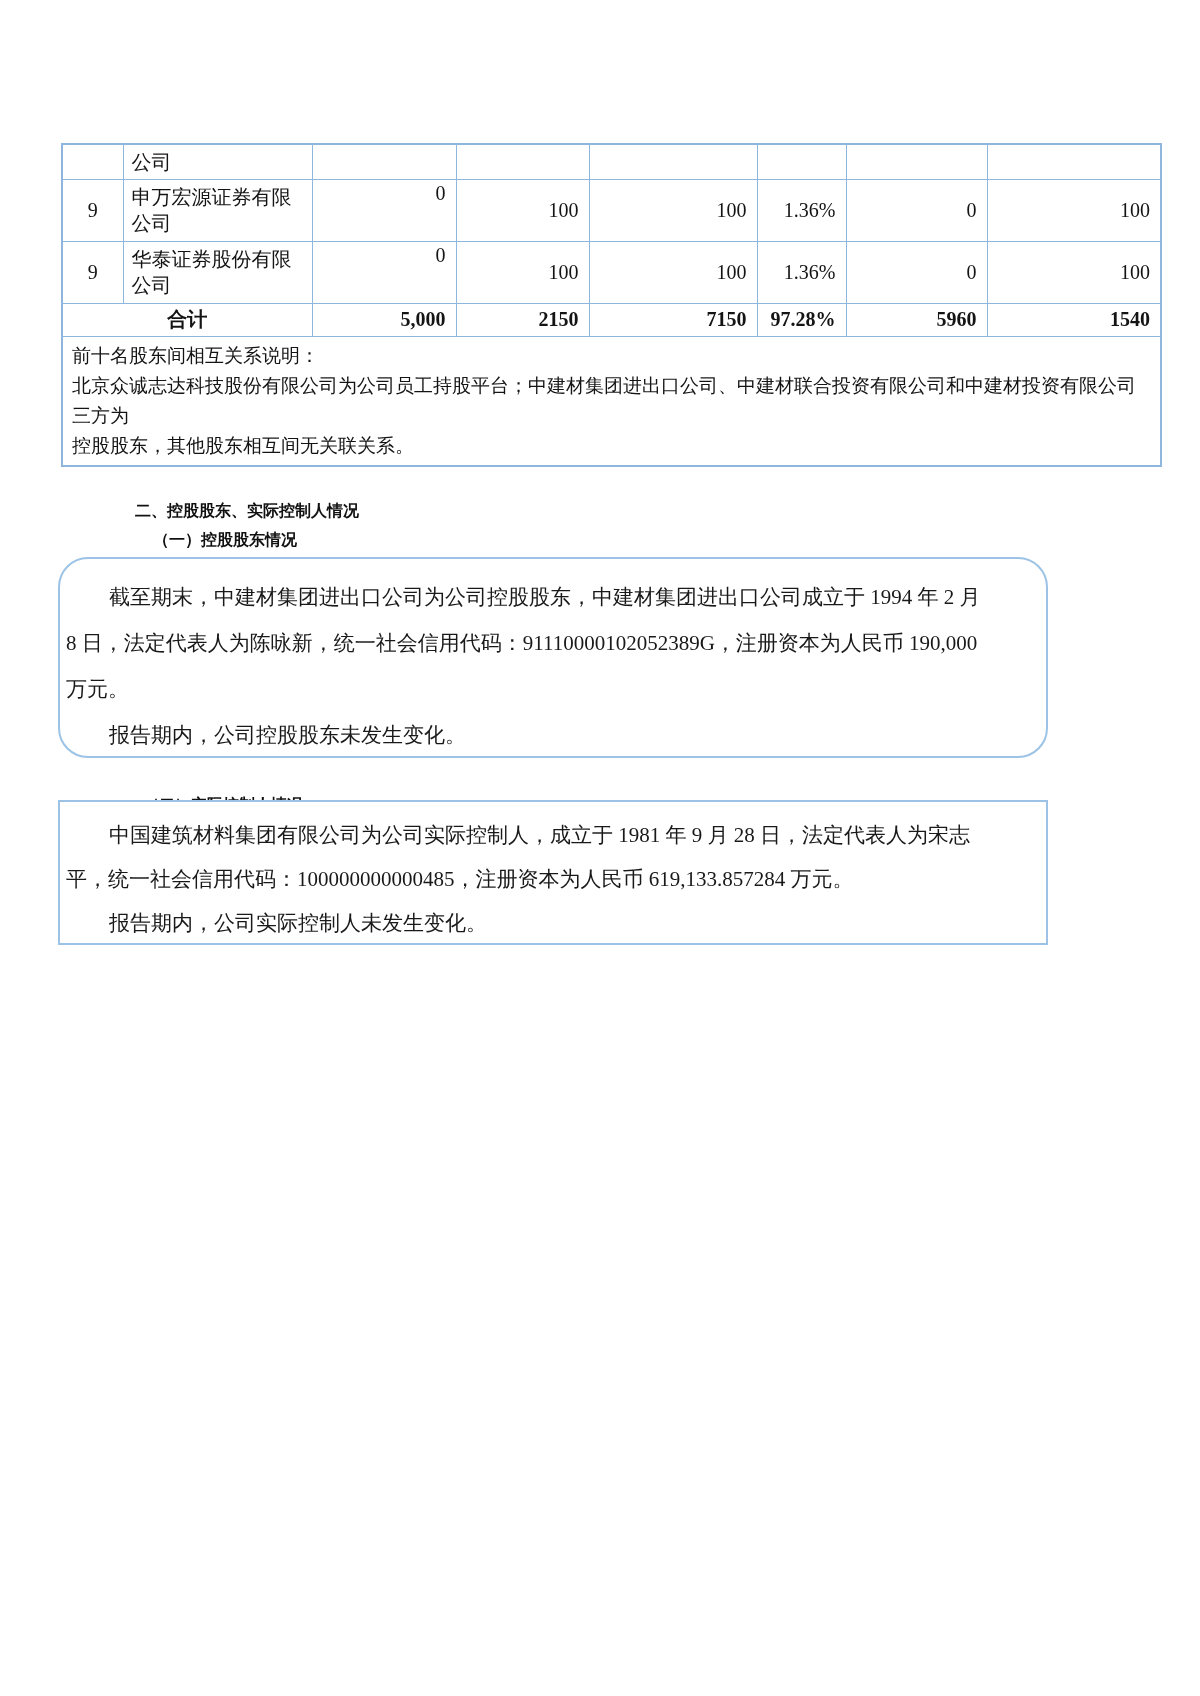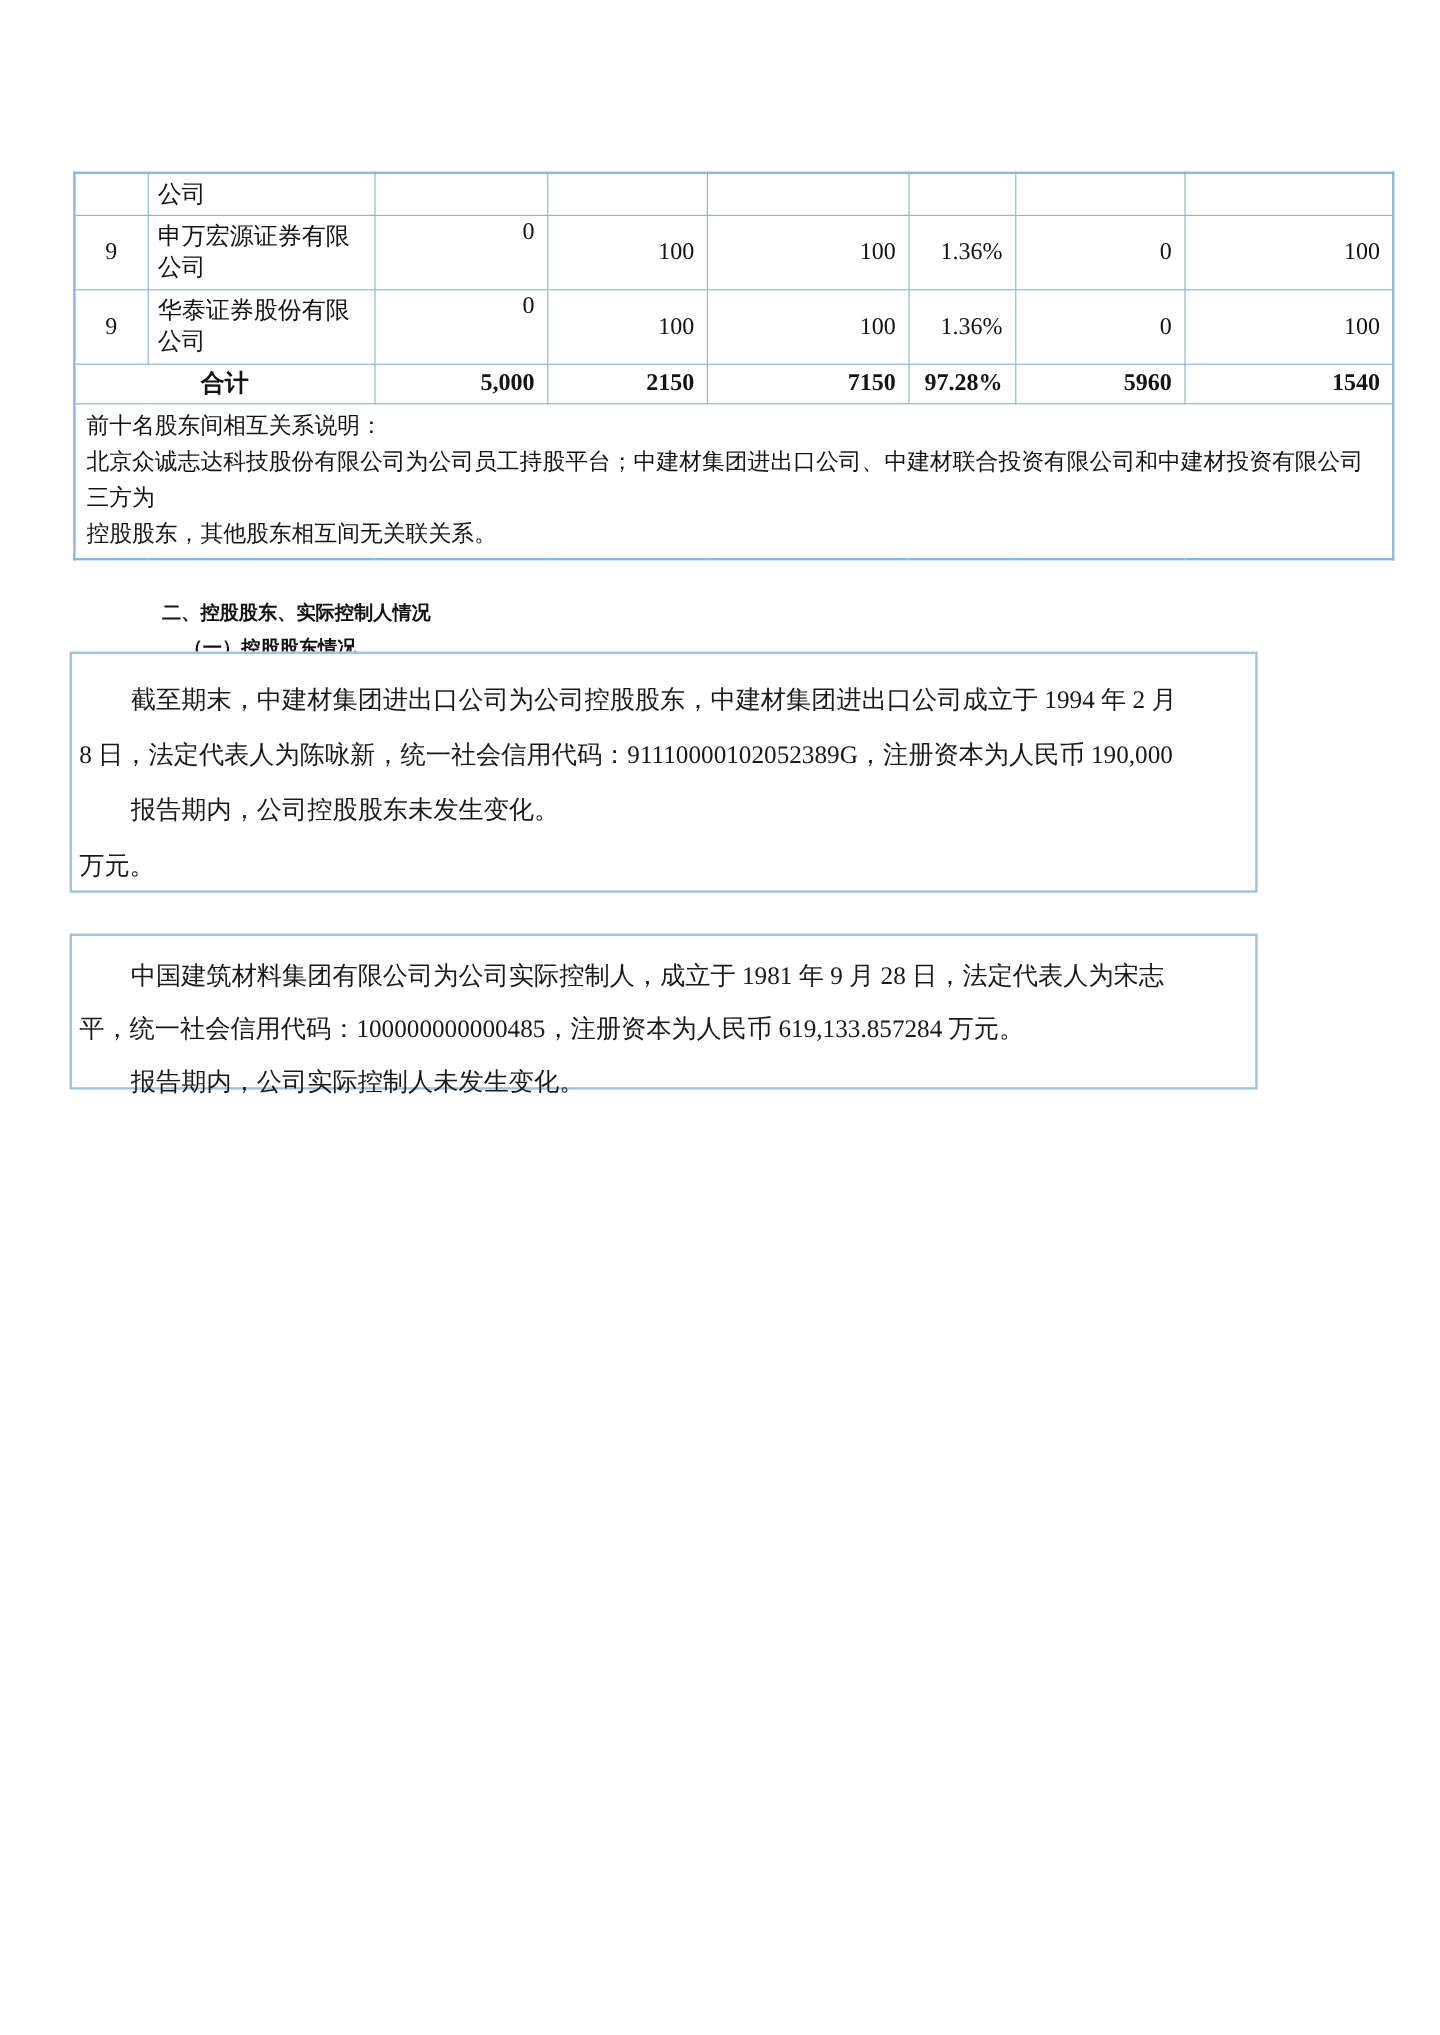--- a/index.html
+++ b/index.html
@@ -40,23 +40,23 @@
   }
   #heading-main { left:135px; top:501px; }
   #heading-sub1 { left:153px; top:530px; }
   #heading-sub2 { left:143px; top:795px; }
   
   .info-box {
     position:absolute; left:58px; width:990px;
     border:2px solid #9cc3e5; background:#ffffff;
     font-size:21px; color:#191919;
   }
-  #box-controlling { top:543px; height:201px; padding:15px 6px 0 6px; }
+  #box-controlling { top:557px; height:201px; padding:15px 6px 0 6px;border-radius:30px; }
   #box-controlling .box-line { line-height:46px; }
-  #box-actual { top:778px; height:130px; padding:11px 6px 12px 6px; }
+  #box-actual { top:800px; height:145px; padding:11px 6px 12px 6px; }
   #box-actual .box-line { line-height:44px; }
   .box-line { white-space:nowrap; }
   .box-line.indent { text-indent:2.05em; }
 </style>
 </head>
 <body>
 
 <div class="page">
 
   <table class="shareholder-table">
@@ -119,22 +119,22 @@
     </tr>
   </tbody>
     </table>
 
   <div class="sec-heading" id="heading-main">二、控股股东、实际控制人情况</div>
   <div class="sec-heading" id="heading-sub1">（一）控股股东情况</div>
 
   <div class="info-box" id="box-controlling">
     <div class="box-line indent">截至期末，中建材集团进出口公司为公司控股股东，中建材集团进出口公司成立于 1994 年 2 月</div>
     <div class="box-line">8 日，法定代表人为陈咏新，统一社会信用代码：91110000102052389G，注册资本为人民币 190,000</div>
+    <div class="box-line">万元。</div>
     <div class="box-line indent">报告期内，公司控股股东未发生变化。</div>
-    <div class="box-line">万元。</div>
   </div>
 
   <div class="sec-heading" id="heading-sub2">（二）实际控制人情况</div>
 
   <div class="info-box" id="box-actual">
     <div class="box-line indent">中国建筑材料集团有限公司为公司实际控制人，成立于 1981 年 9 月 28 日，法定代表人为宋志</div>
     <div class="box-line">平，统一社会信用代码：100000000000485，注册资本为人民币 619,133.857284 万元。</div>
     <div class="box-line indent">报告期内，公司实际控制人未发生变化。</div>
   </div>
 

